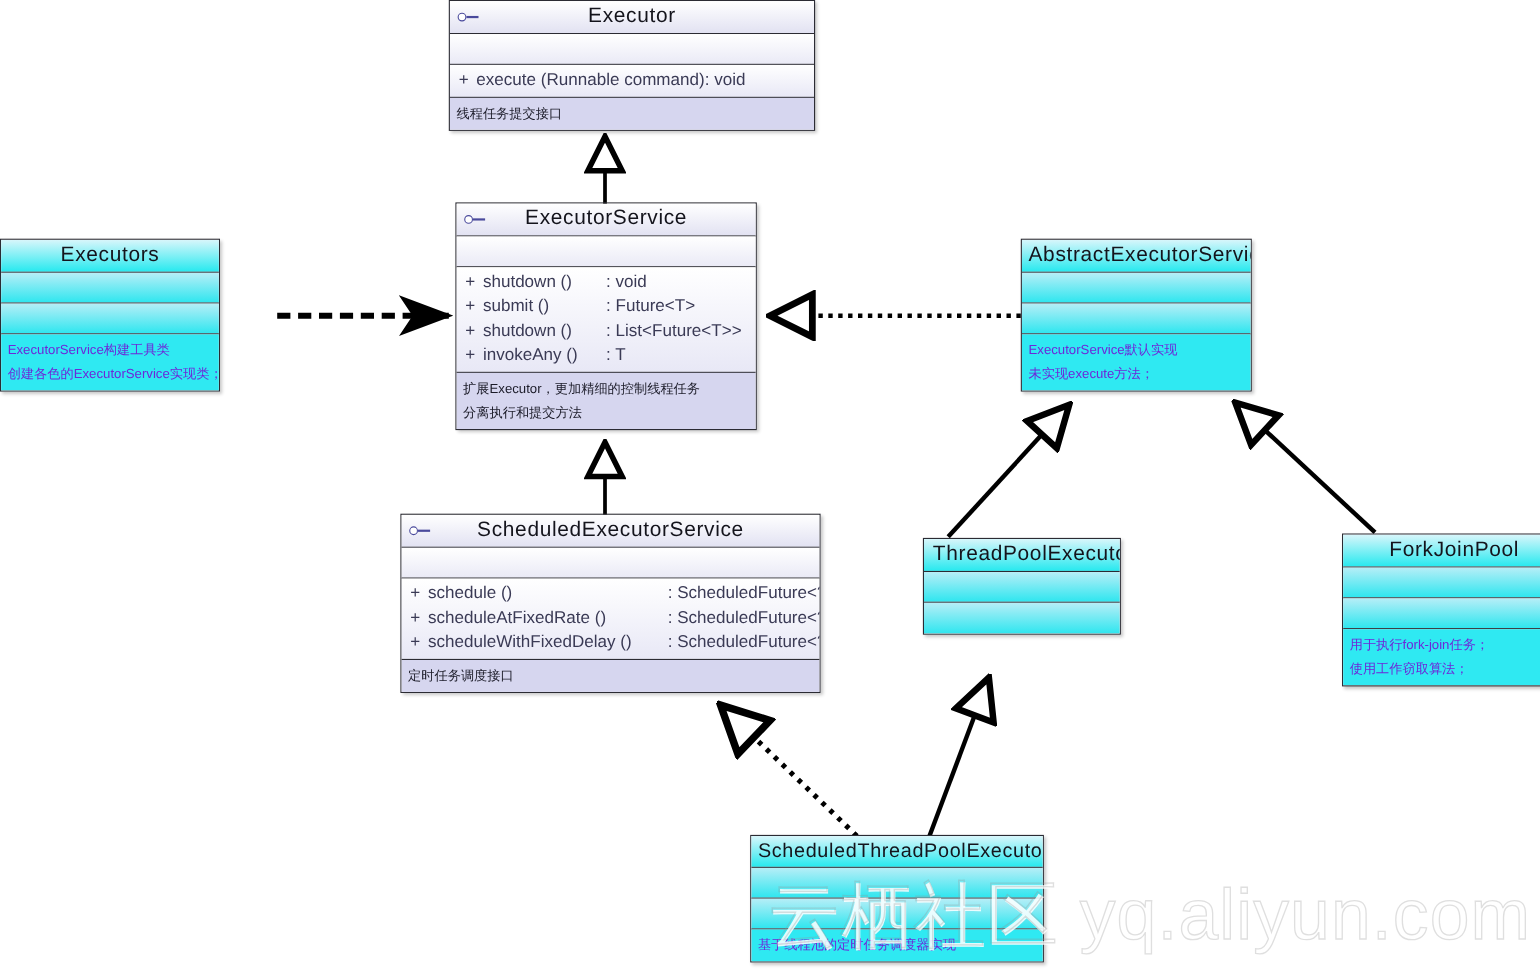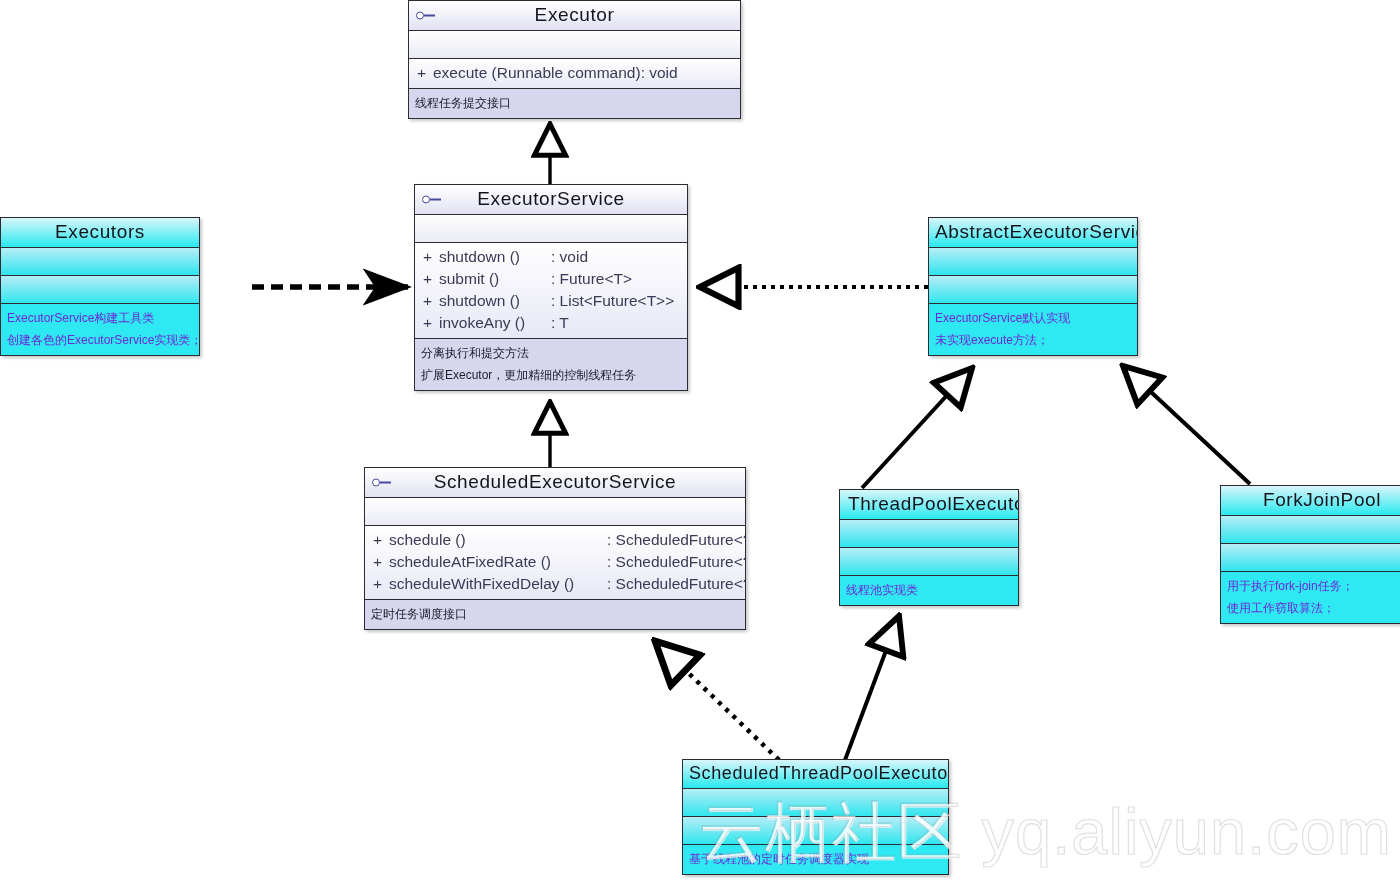--- a/index.html
+++ b/index.html
@@ -194,22 +194,22 @@
         <span class="mname" style="min-width:112px">shutdown ()</span>
         <span class="mtype">: List&lt;Future&lt;T&gt;&gt;</span>
       </div>
       <div class="member">
         <span class="vis">+</span>
         <span class="mname" style="min-width:112px">invokeAny ()</span>
         <span class="mtype">: T</span>
       </div>
     </div>
     <div class="row note-row">
+      <span class="line">扩展Executor，更加精细的控制线程任务</span>
       <span class="line">分离执行和提交方法</span>
-      <span class="line">扩展Executor，更加精细的控制线程任务</span>
     </div>
   </div>
 
   <div class="uml-box klass" style="left:0px; top:217px; width:200px;">
     <div class="row title-row">
       <span>Executors</span>
     </div>
     <div class="row empty-row"></div>
     <div class="row empty-row"></div>
     <div class="row note-row">
@@ -260,23 +260,20 @@
       <span class="line">定时任务调度接口</span>
     </div>
   </div>
 
   <div class="uml-box klass" style="left:839px; top:489px; width:180px;">
     <div class="row title-row" style="text-align:left; padding-left:8px;">
       <span>ThreadPoolExecutor</span>
     </div>
     <div class="row empty-row"></div>
     <div class="row empty-row"></div>
-    <div class="row note-row">
-      <span class="line">线程池实现类</span>
-    </div>
   </div>
 
   <div class="uml-box klass" style="left:1220px; top:485px; width:204px;">
     <div class="row title-row">
       <span>ForkJoinPool</span>
     </div>
     <div class="row empty-row"></div>
     <div class="row empty-row"></div>
     <div class="row note-row">
       <span class="line">用于执行fork-join任务；</span>

